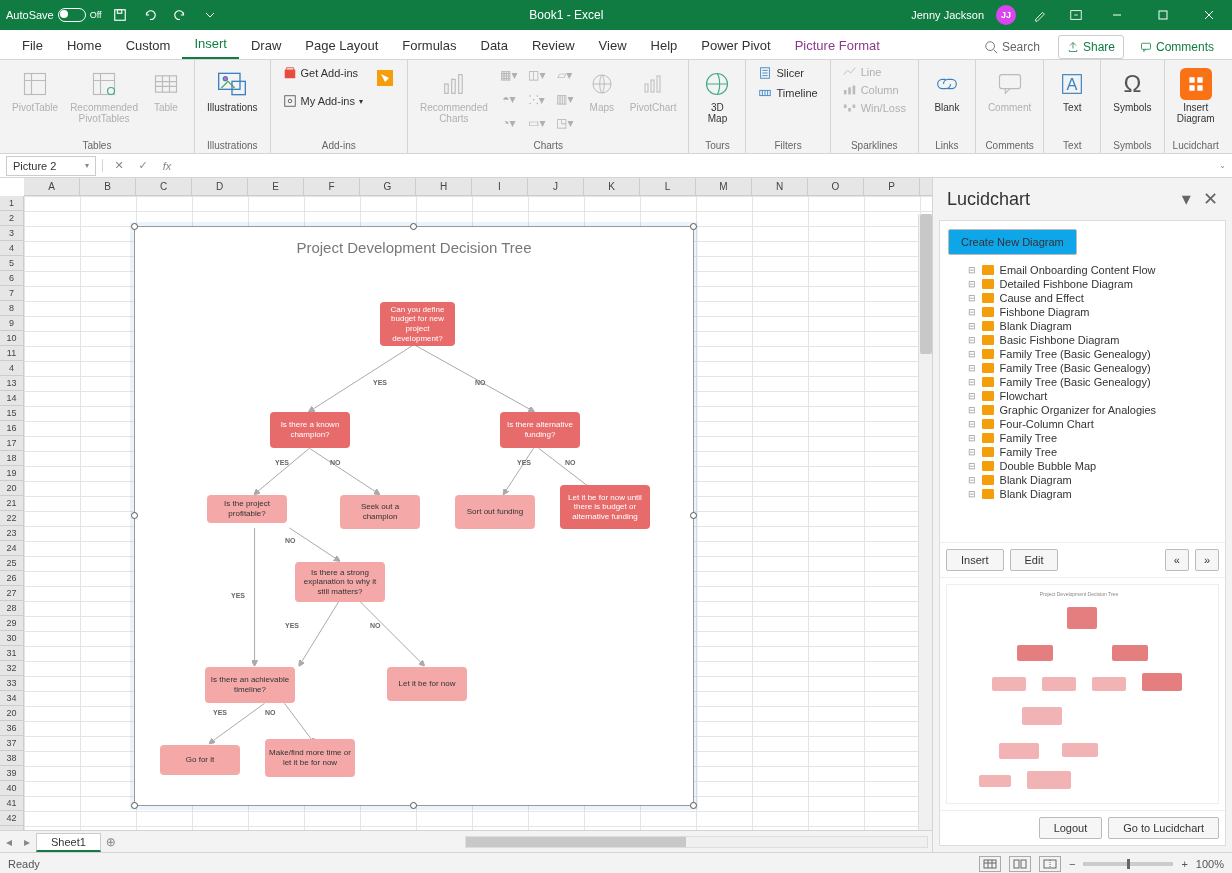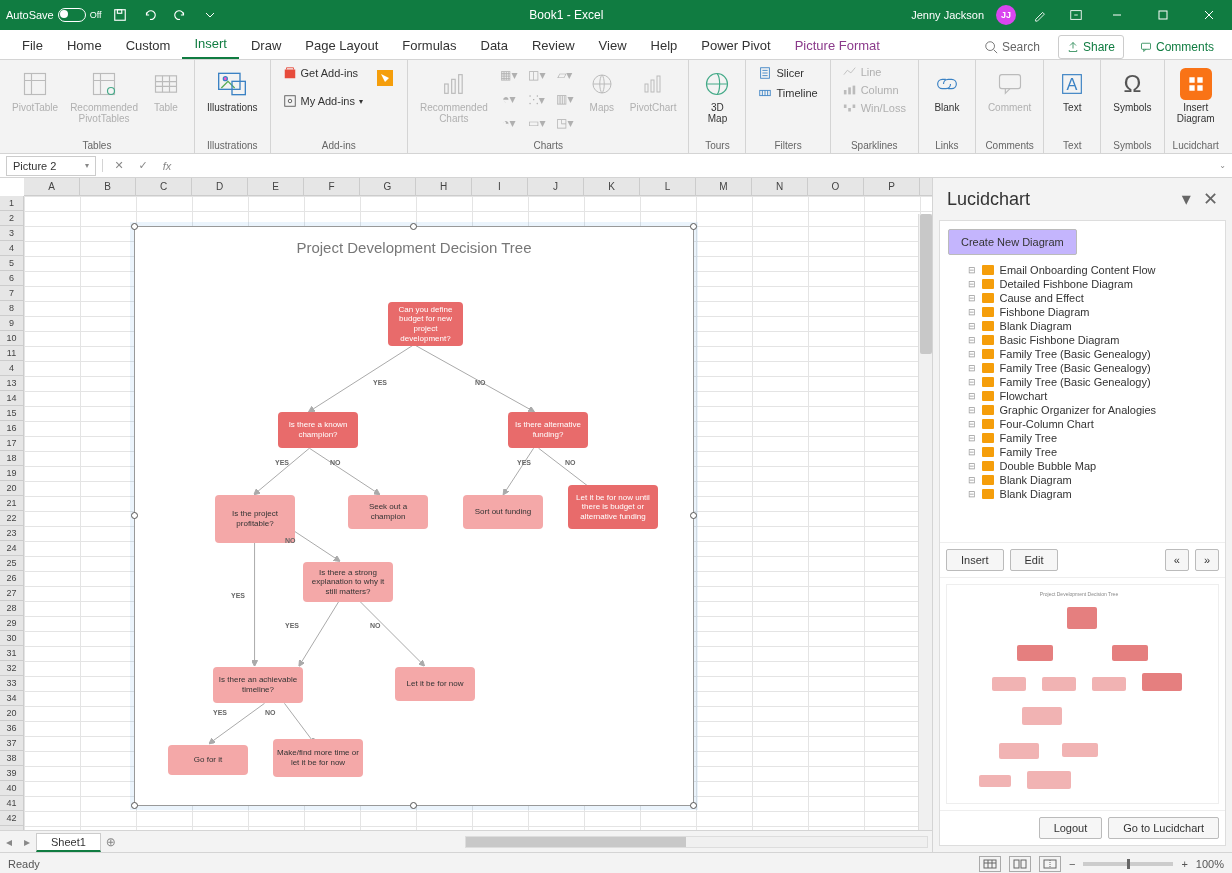--- a/index.html
+++ b/index.html
@@ -53,40 +53,40 @@
 .col-headers { height: 18px; display: flex; background: #e6e6e6; border-bottom: 1px solid #ccc; margin-left: 24px; }
 .col-h { width: 56px; text-align: center; font-size: 10px; color: #444; border-right: 1px solid #ccc; line-height: 18px; }
 .grid-body { flex: 1; display: flex; position: relative; overflow: hidden; }
 .row-headers { width: 24px; background: #e6e6e6; border-right: 1px solid #ccc; }
 .row-h { height: 15px; text-align: center; font-size: 9px; color: #444; border-bottom: 1px solid #ccc; line-height: 15px; }
 .grid-cells { flex: 1; position: relative; background: #fff; background-image: linear-gradient(#e4e4e4 1px, transparent 1px), linear-gradient(90deg, #e4e4e4 1px, transparent 1px); background-size: 56px 15px; }
 .canvas-img { position: absolute; left: 110px; top: 30px; width: 560px; height: 580px; background: #fff; border: 1px solid #999; box-shadow: 0 0 0 4px rgba(0,120,215,.08); }
 .handle { position: absolute; width: 7px; height: 7px; background: #fff; border: 1px solid #555; border-radius: 50%; }
 .diagram-title { text-align: center; font-size: 15px; color: #777; padding-top: 12px; font-weight: 500; }
 .diagram-sub { text-align: center; font-size: 9px; color: #aaa; margin-top: 2px; }
-.flow-node { position: absolute; background: #e86b6b; color: #fff; font-size: 8px; text-align: center; padding: 6px 4px; border-radius: 4px; display: flex; align-items: center; justify-content: center; line-height: 1.2; margin-left: 8px; }
+.flow-node { position: absolute; background: #e86b6b; color: #fff; font-size: 8px; text-align: center; padding: 6px 4px; border-radius: 4px; display: flex; align-items: center; justify-content: center; line-height: 1.2; }
 .flow-node.light { background: #f4a8a8; color: #333; }
 .flow-label { position: absolute; font-size: 7px; color: #666; font-weight: bold; }
 .scroll-track-v { position: absolute; right: 0; top: 18px; width: 14px; bottom: 0; background: #f0f0f0; border-left: 1px solid #ddd; }
 .scroll-thumb-v { position: absolute; top: 0; width: 12px; left: 1px; height: 140px; background: #c8c8c8; border-radius: 2px; }
 
 
 .sheet-tab-row { height: 22px; background: #f3f3f3; display: flex; align-items: center; border-top: 1px solid #d4d4d4; }
 .sheet-nav-btn { width: 18px; text-align: center; color: #888; cursor: pointer; }
 .sheet-tab { padding: 2px 14px; background: #fff; border: 1px solid #ccc; border-bottom: 2px solid #107c41; font-size: 11px; position: relative; top: 1px; }
 .sheet-add { width: 20px; text-align: center; color: #888; cursor: pointer; }
 .h-scroll { flex: 1; margin: 0 4px; height: 12px; background: #f0f0f0; position: relative; border: 1px solid #ddd; }
 .h-thumb { position: absolute; left: 0; top: 0; width: 220px; height: 10px; background: #c8c8c8; }
 
 
 .lucid-pane { width: 300px; background: #f3f3f3; border-left: 1px solid #d4d4d4; display: flex; flex-direction: column; }
 .lucid-header { padding: 10px 14px; font-size: 18px; display: flex; align-items: center; justify-content: space-between; }
 .lucid-header-icons { display: flex; gap: 12px; color: #666; }
 .lucid-body { flex: 1; background: #fff; margin: 0 6px 6px; border: 1px solid #ddd; display: flex; flex-direction: column; }
-.create-btn { margin: 8px; padding: 6px 12px; background: #c4b5fd; border: 1px solid #bbb; border-radius: 2px; font-size: 11px; cursor: pointer; display: inline-block; align-self: flex-start; }
+.create-btn { margin: 8px; padding: 6px 12px; background: #0ea5e9; border: 1px solid #bbb; border-radius: 2px; font-size: 11px; cursor: pointer; display: inline-block; align-self: flex-start; }
 .tree-list { flex: 1; overflow: auto; padding: 0 4px; }
 .tree-item { display: flex; align-items: center; gap: 6px; padding: 1px 4px 1px 24px; font-size: 11px; cursor: pointer; }
 .tree-icon { width: 12px; height: 10px; background: #f59e0b; border-radius: 1px; }
 .lucid-actions { padding: 6px; display: flex; gap: 6px; border-top: 1px solid #eee; }
 .lucid-act-btn { padding: 4px 14px; border: 1px solid #bbb; background: #f6f6f6; border-radius: 2px; font-size: 11px; cursor: pointer; }
 .lucid-preview { padding: 6px; border-top: 1px solid #eee; display: flex; flex-direction: column; }
 .preview-canvas { height: 220px; background: #fff; border: 1px solid #eee; position: relative; overflow: hidden; }
 .preview-canvas .pn { position: absolute; background: #e57f7f; border-radius: 2px; }
 .preview-canvas .pnl { background: #f1b3b3; }
 .preview-canvas .plabel { position: absolute; font-size: 5px; color: #888; }
@@ -579,21 +579,21 @@
 
           <div class="flow-node" style="left:245px;top:75px;width:75px;height:44px">Can you define budget for new project development?</div>
           <div class="flow-label" style="left:238px;top:152px">YES</div>
           <div class="flow-label" style="left:340px;top:152px">NO</div>
           <div class="flow-node" style="left:135px;top:185px;width:80px;height:36px">Is there a known champion?</div>
           <div class="flow-node" style="left:365px;top:185px;width:80px;height:36px">Is there alternative funding?</div>
           <div class="flow-label" style="left:140px;top:232px">YES</div>
           <div class="flow-label" style="left:195px;top:232px">NO</div>
           <div class="flow-label" style="left:382px;top:232px">YES</div>
           <div class="flow-label" style="left:430px;top:232px">NO</div>
-          <div class="flow-node light" style="left:72px;top:268px;width:80px;height:48px">Is the project profitable?</div>
+          <div class="flow-node light" style="left:72px;top:268px;width:80px;height:28px">Is the project profitable?</div>
           <div class="flow-node light" style="left:205px;top:268px;width:80px;height:34px">Seek out a champion</div>
           <div class="flow-node light" style="left:320px;top:268px;width:80px;height:34px">Sort out funding</div>
           <div class="flow-node" style="left:425px;top:258px;width:90px;height:44px">Let it be for now until there is budget or alternative funding</div>
           <div class="flow-label" style="left:96px;top:365px">YES</div>
           <div class="flow-label" style="left:150px;top:310px">NO</div>
           <div class="flow-node light" style="left:160px;top:335px;width:90px;height:40px">Is there a strong explanation to why it still matters?</div>
           <div class="flow-label" style="left:150px;top:395px">YES</div>
           <div class="flow-label" style="left:235px;top:395px">NO</div>
           <div class="flow-node light" style="left:70px;top:440px;width:90px;height:36px">Is there an achievable timeline?</div>
           <div class="flow-node light" style="left:252px;top:440px;width:80px;height:34px">Let it be for now</div>

